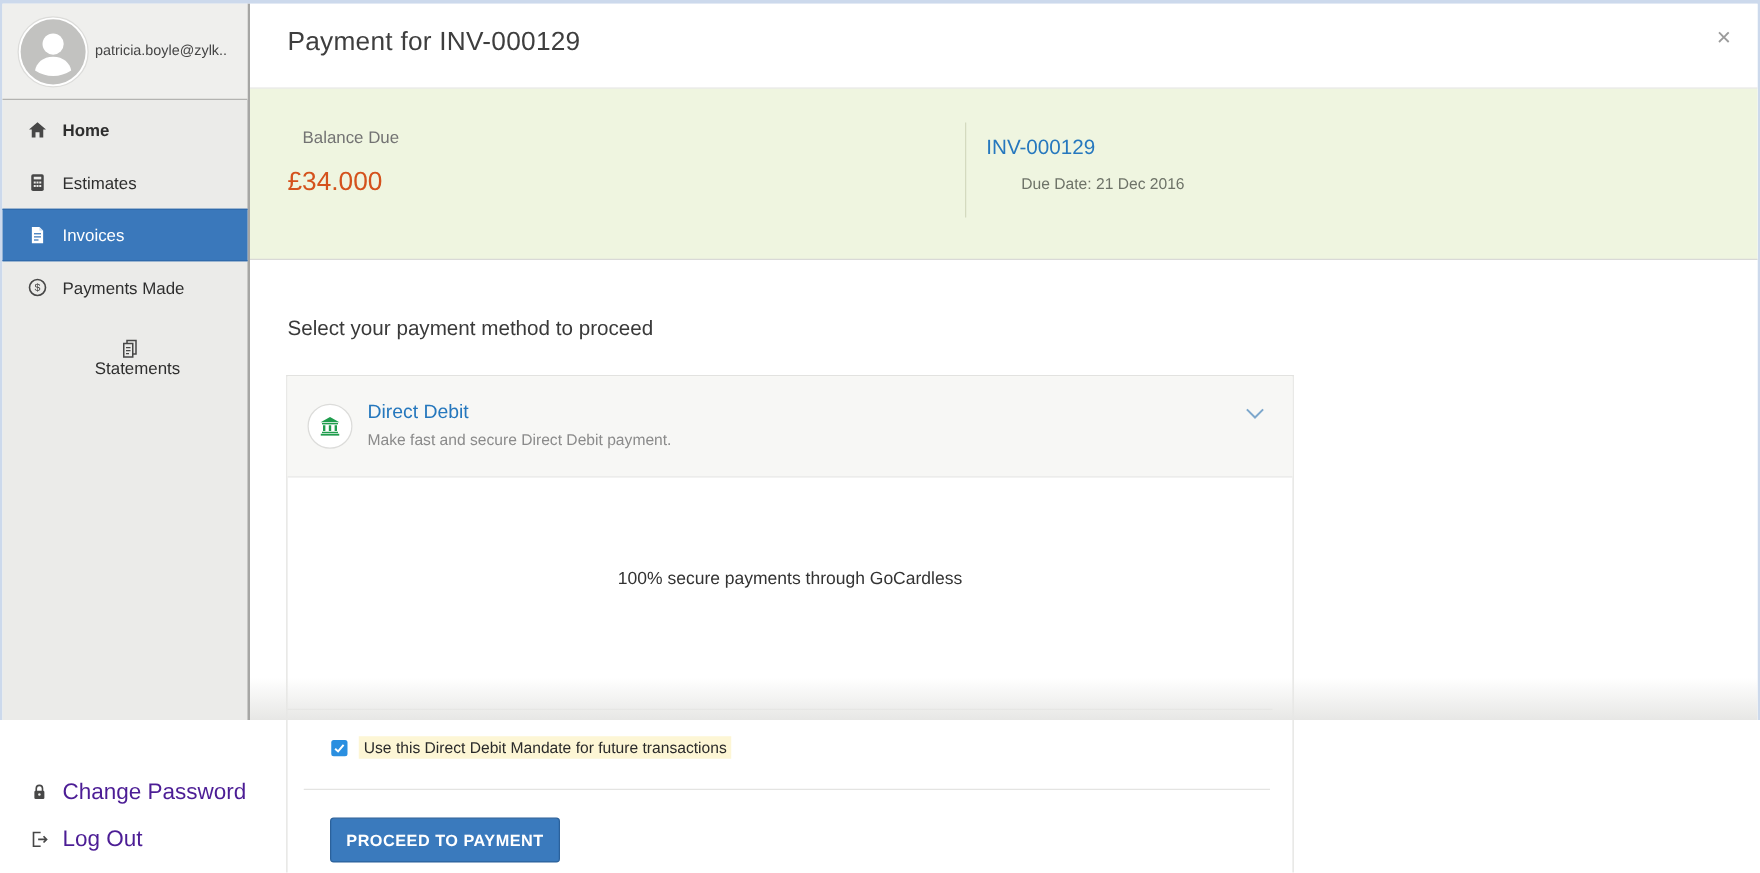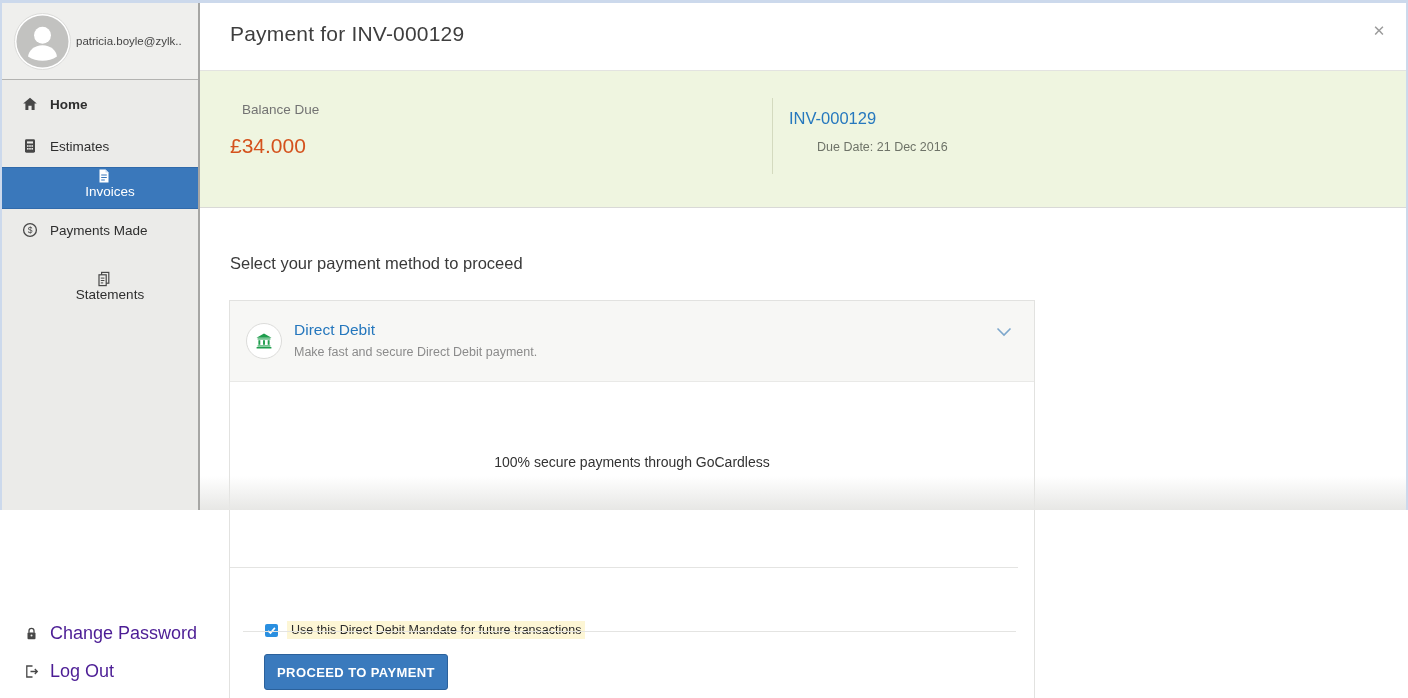--- a/index.html
+++ b/index.html
@@ -1,19 +1,19 @@
 <!DOCTYPE html>
 <html><head>
 <meta charset="utf-8">
 <style>
   * { margin:0; padding:0; box-sizing:border-box; }
   html,body { width:1408px; height:698px; overflow:hidden; }
   body { font-family:"Liberation Sans","DejaVu Sans",sans-serif; background:#fff; }
 
-  .screen { width:1408px; height:510px; display:flex;
+  .screen { width:1408px; height:576px; display:flex;
             border-top:3px solid #ccd9ec; border-left:2px solid #ccd9ec; border-right:2px solid #ccd9ec; }
 
   
   .sidebar { width:198px; height:100%; background:#ebebe9; border-right:2px solid #a6a6a4;
              position:relative; flex:none; }
   .user-panel { height:77px; background:#efefed; border-bottom:1px solid #b3b3b1;
                 display:flex; align-items:center; }
   .avatar-wrap { width:57px; height:57px; border-radius:50%; background:#fff; border:1px solid #dcdcda;
                  margin-left:12px; display:flex; align-items:center; justify-content:center; flex:none; }
   .avatar-wrap svg { display:block; }
@@ -54,21 +54,21 @@
   .method-icon-circle { position:absolute; left:16px; top:22px; width:36px; height:36px; border-radius:50%;
                         background:#fff; border:1px solid #dcdcda; display:flex; align-items:center; justify-content:center; }
   .method-name { position:absolute; left:64px; top:20px; font-size:15.5px; color:#2577bd; font-weight:500; }
   .method-desc { position:absolute; left:64px; top:44px; font-size:12.5px; color:#8b8b8b; }
   .method-chevron { position:absolute; right:22px; top:22px; cursor:pointer; }
 
   .secure-note { position:absolute; left:0; top:153px; width:100%; text-align:center;
                  font-size:14px; color:#333333; }
 
   .divider-1 { position:absolute; left:0; top:266px; width:788px; height:1px; background:#e4e4e2; }
-  .mandate-row { position:absolute; left:35px; top:288px; display:flex; align-items:center; cursor:pointer;margin-top:32px; }
+  .mandate-row { position:absolute; left:35px; top:288px; display:flex; align-items:center; cursor:pointer; }
   .checkbox { width:13px; height:13px; border-radius:2px; background:#2a8fe0; flex:none;
               display:flex; align-items:center; justify-content:center; }
   .mandate-label { margin-left:9px; font-size:12.5px; color:#2b2b2b; background:#fdf6d5; padding:2px 4px; }
   .divider-2 { position:absolute; left:13px; top:330px; width:773px; height:1px; background:#e4e4e2; }
 
   .proceed-btn { position:absolute; left:34px; top:353px; width:184px; height:36px;
                  background:#3a7abd; border:1px solid #2b619b; border-radius:3px; cursor:pointer;
                  color:#fff; font-size:13px; font-weight:bold; letter-spacing:0.4px;
                  display:flex; align-items:center; justify-content:center;
                  font-family:"Liberation Sans","DejaVu Sans",sans-serif; }
@@ -111,21 +111,21 @@
             <rect x="7.2" y="7.2" width="1.6" height="1.6" fill="#ebebe9"></rect>
             <rect x="9.4" y="7.2" width="1.6" height="1.6" fill="#ebebe9"></rect>
           <rect x="5" y="10" width="1.6" height="1.6" fill="#ebebe9"></rect>
             <rect x="7.2" y="10" width="1.6" height="1.6" fill="#ebebe9"></rect>
             <rect x="9.4" y="10" width="1.6" height="1.6" fill="#ebebe9"></rect>
         </svg>
       </span>
       <span class="label">Estimates</span>
     </div>
 
-    <div class="nav-item active" style="top:164px;flex-direction:column;">
+    <div class="nav-item active" style="top:164px;">
       <span class="icon">
         <svg width="16" height="16" viewBox="0 0 16 16">
           <path d="M3.5 1.5 H9.5 L12.5 4.5 V14.5 H3.5 Z" fill="#ffffff"></path>
           <path d="M9.5 1.5 L12.5 4.5 H9.5 Z" fill="#cfe0f2"></path>
           <rect x="5.2" y="6.5" width="5.6" height="1" fill="#3a78bb"></rect>
           <rect x="5.2" y="9" width="5.6" height="1" fill="#3a78bb"></rect>
           <rect x="5.2" y="11.5" width="3.6" height="1" fill="#3a78bb"></rect>
         </svg>
       </span>
       <span class="label">Invoices</span>

